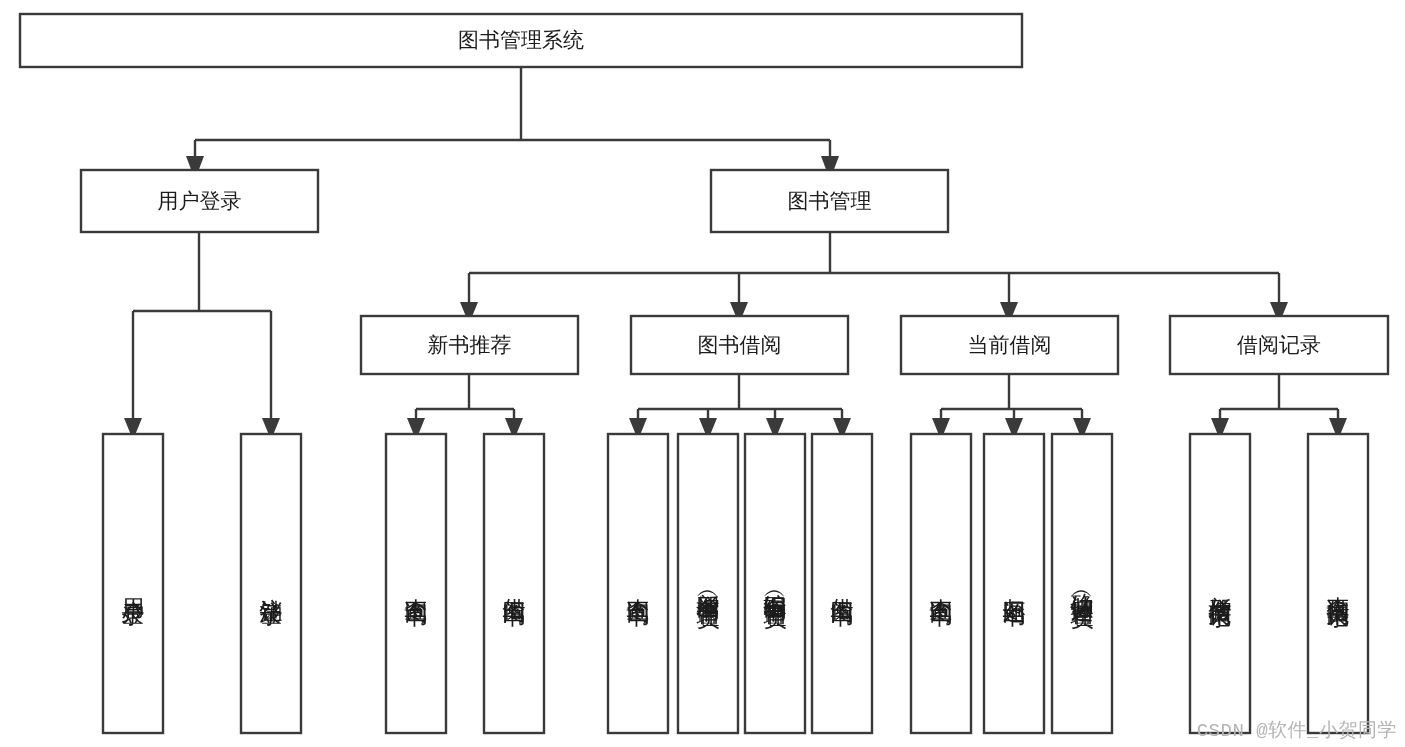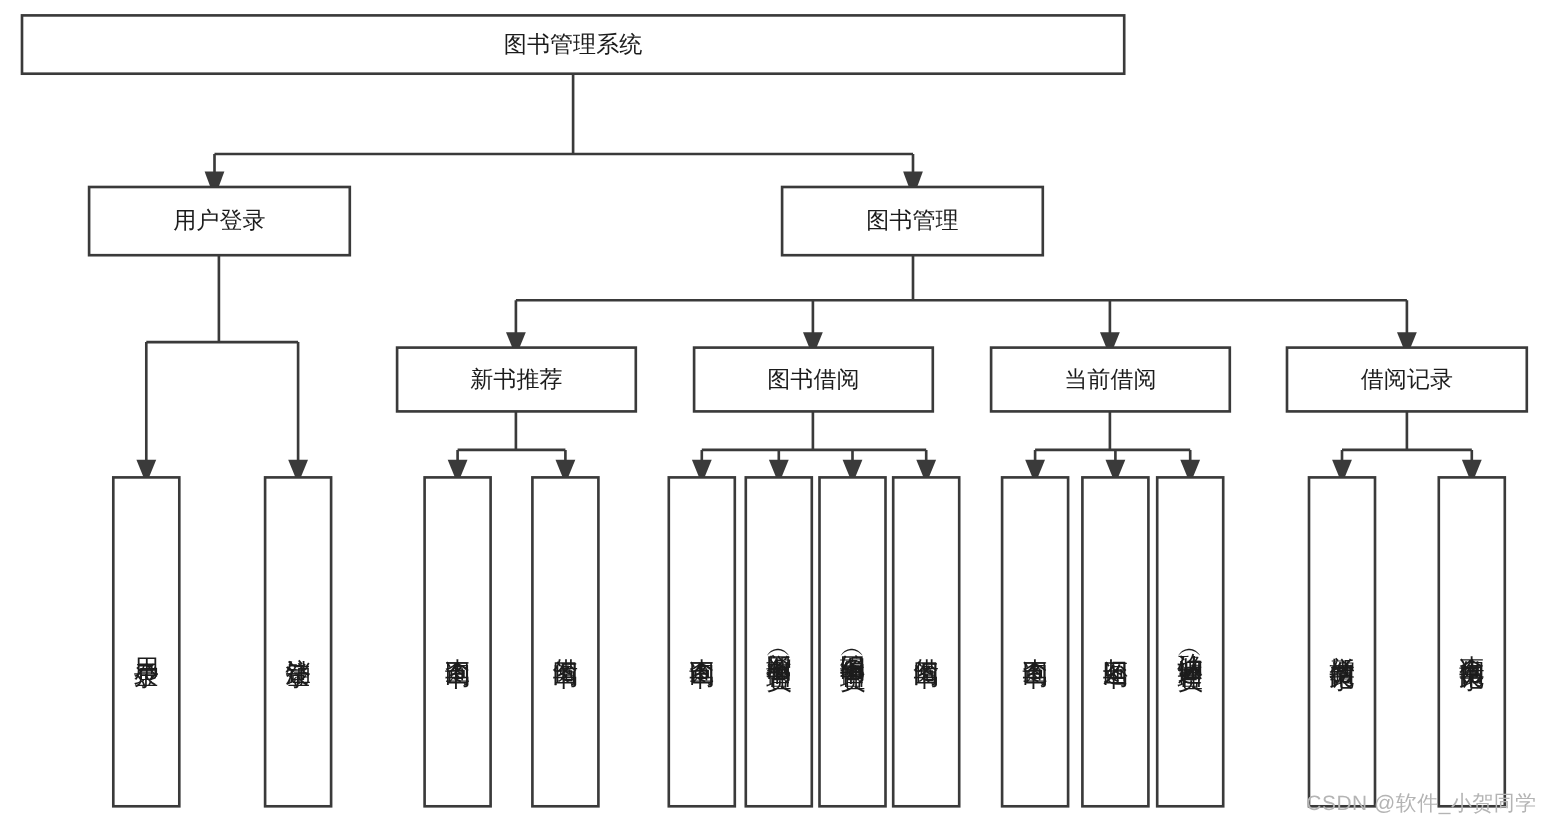--- a/index.html
+++ b/index.html
@@ -52,21 +52,21 @@
     color: #1c1c1c;
     letter-spacing: 2px;
     white-space: nowrap;
     text-align: center;
     pointer-events: none;
   }
   #watermark {
     position: absolute;
     right: 8px;
     bottom: 4px;
-    font-family: Liberation Sans, sans-serif;
+    font-family: Liberation Mono, monospace;
     font-size: 19px;
     color: #b4b4b4;
     letter-spacing: 0.5px;
     white-space: nowrap;
   }
 </style>
 </head>
 <body>
 
 <div id="diagram-root">

